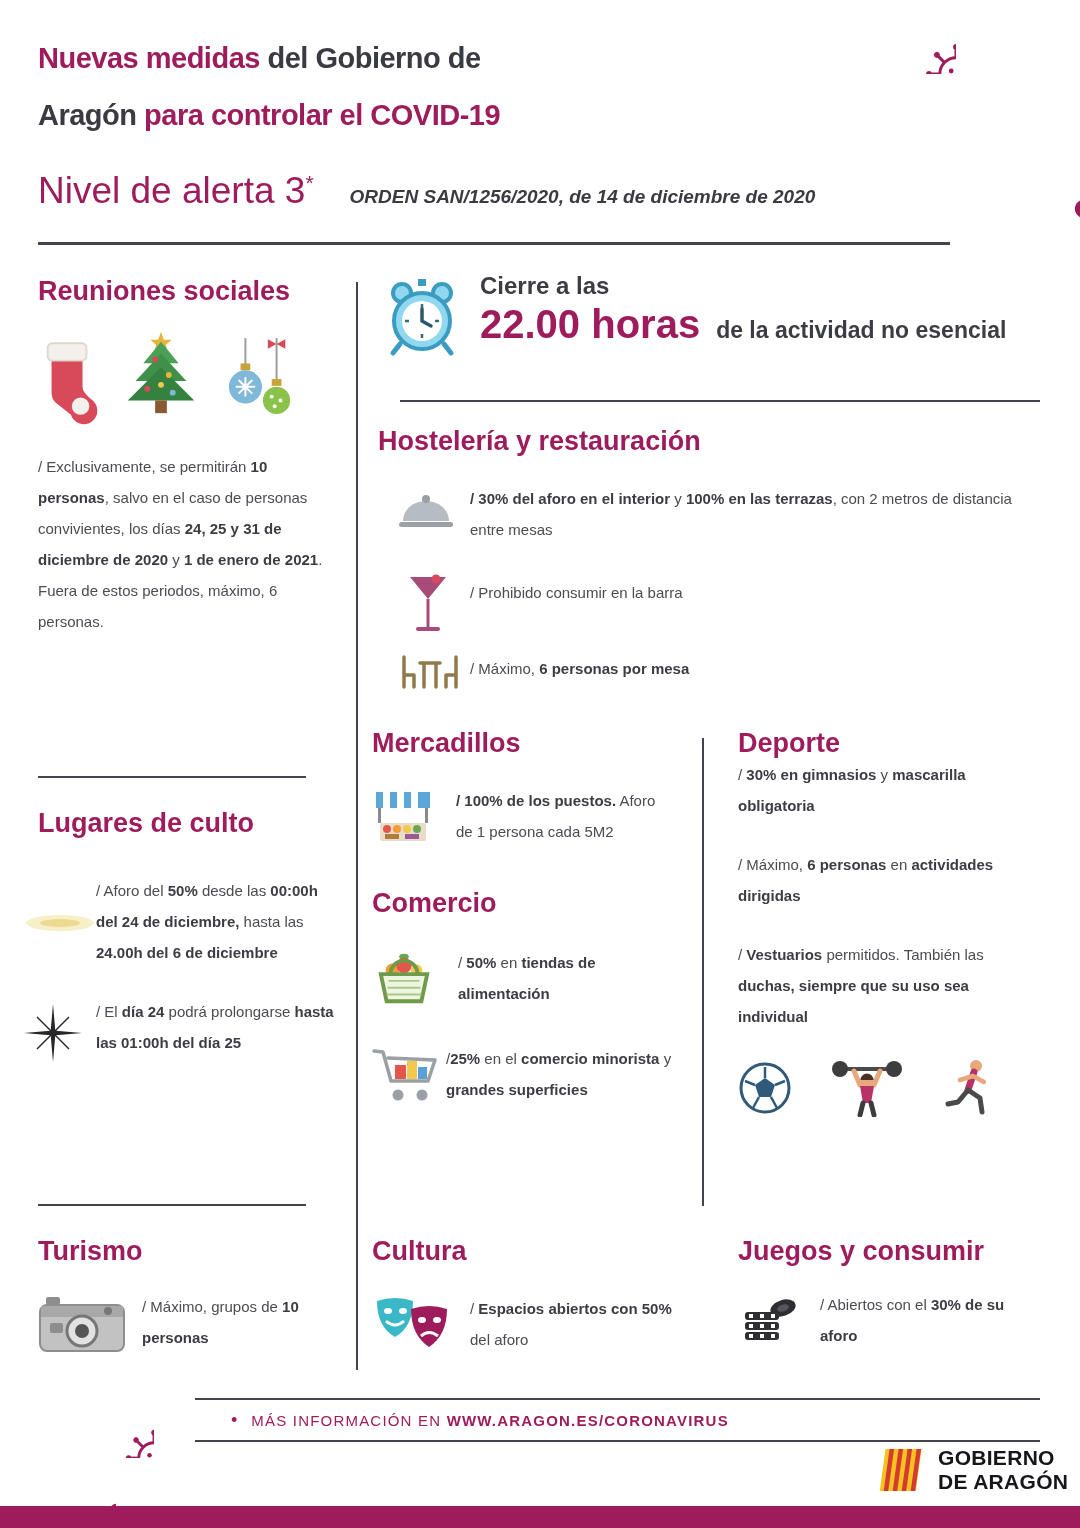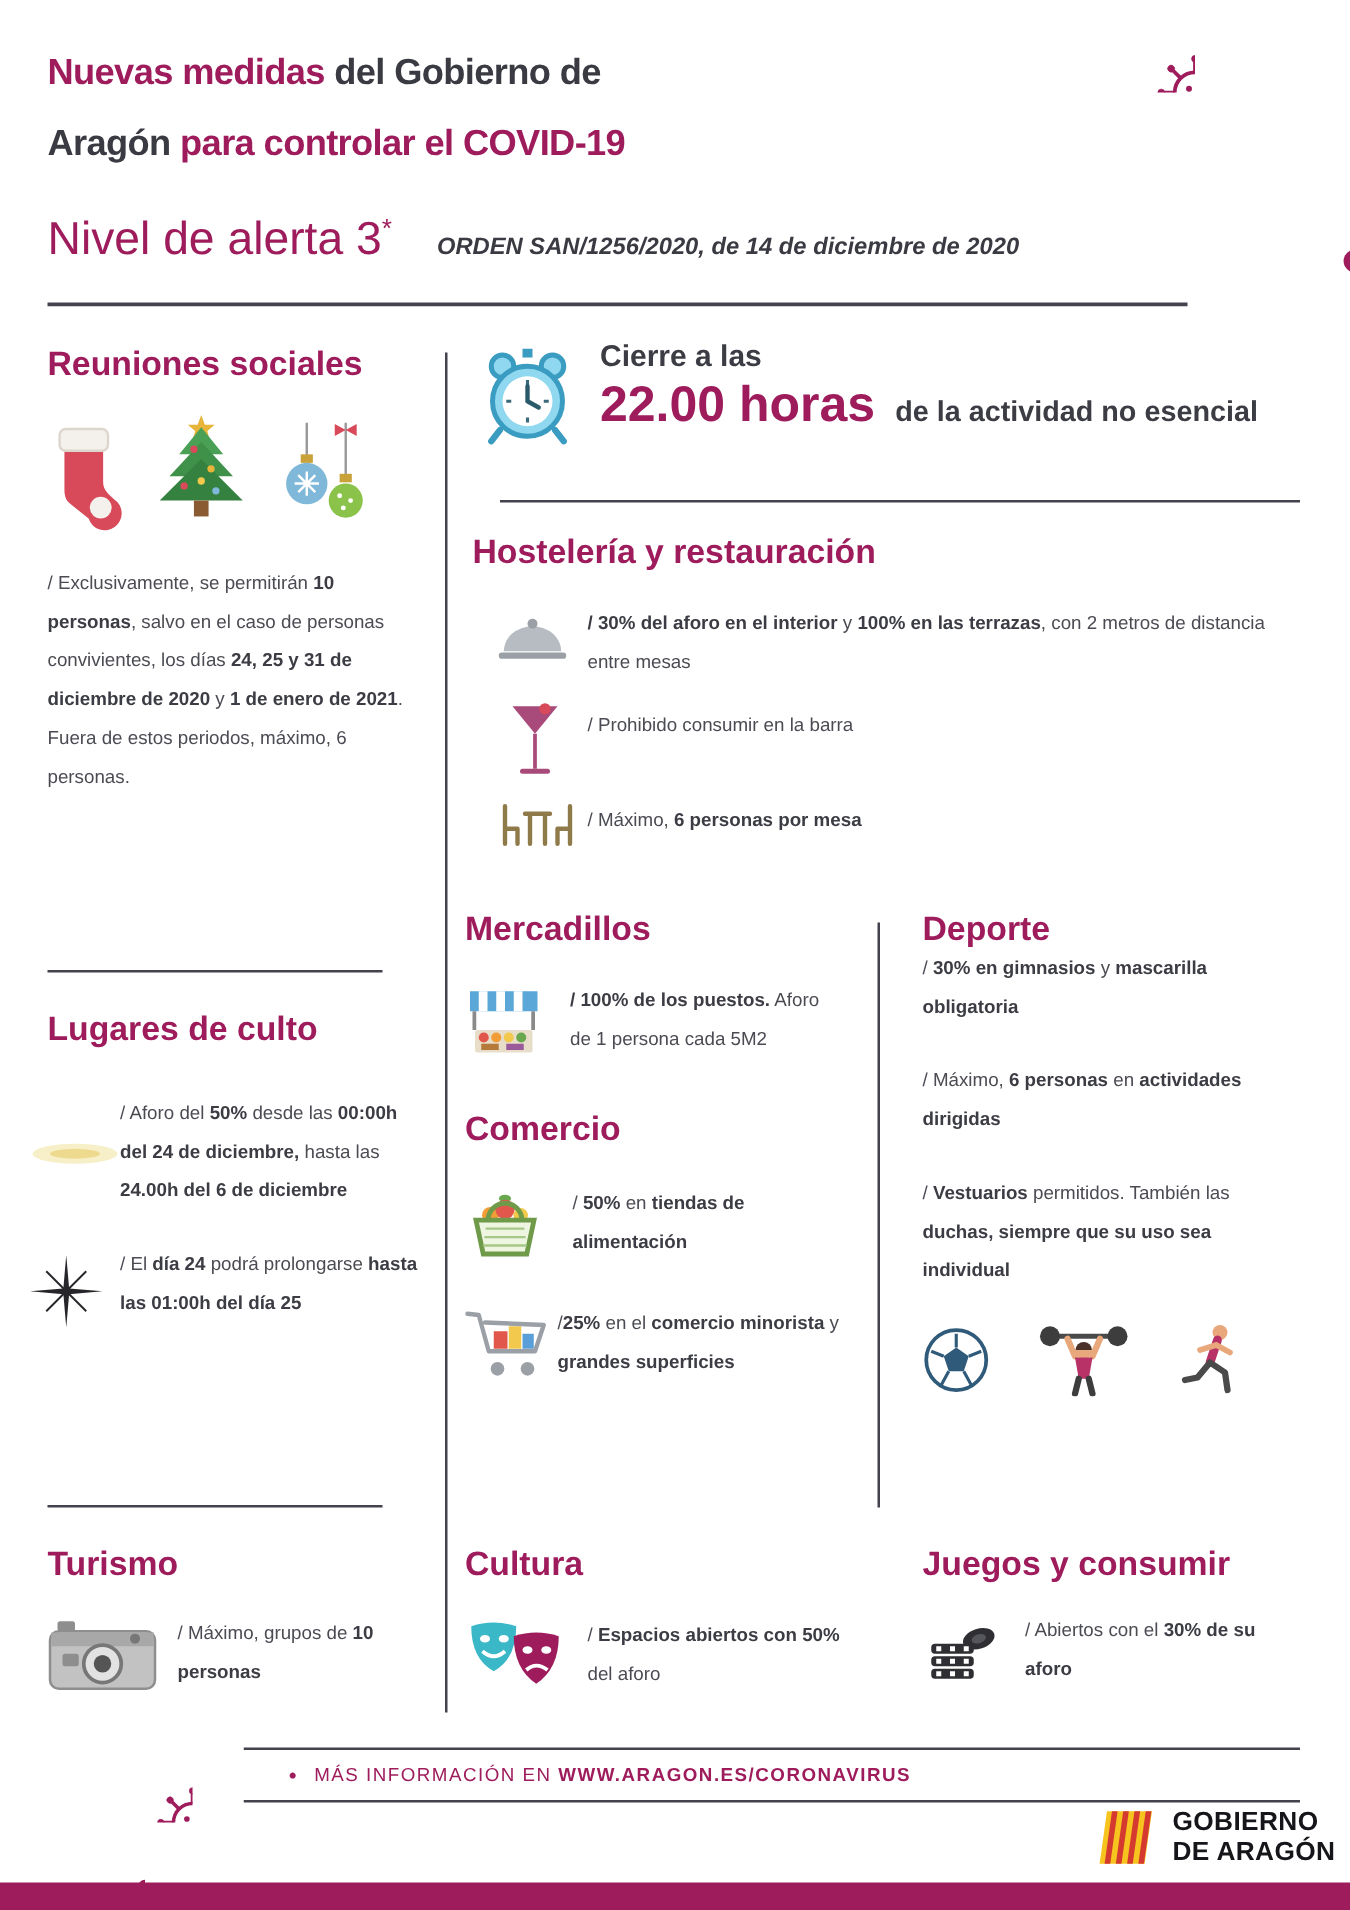--- a/index.html
+++ b/index.html
@@ -54,29 +54,29 @@
   .cierre-label{font-size:24px;font-weight:700;color:#3c3d44}
   .cierre-line2{margin-top:2px;display:flex;align-items:baseline;gap:16px}
   .cierre-time{font-size:40px;font-weight:700;color:var(--acc)}
   .cierre-tail{font-size:23px;font-weight:700;color:#3c3d44}
   #cierre .clock{position:absolute;left:2px;top:4px}
 
   #sec-hosteleria{left:378px;top:426px;width:662px}
   .h-row{position:relative;padding-left:92px}
   .h-row .side-icon{position:absolute;left:20px}
   .h-row.r1{margin-top:26px;min-height:62px}
-  .h-row.r2{margin-top:20px;min-height:58px}
+  .h-row.r2{margin-top:32px;min-height:58px}
   .h-row.r3{margin-top:18px}
   .h-row.r1 .side-icon{top:4px}
   .h-row.r2 .side-icon{top:-4px;left:30px}
   .h-row.r3 .side-icon{top:-6px}
   .h-row .rtext{max-width:560px}
 
   #sec-mercadillos{left:372px;top:728px;width:310px}
-  .icon-row{display:flex;gap:22px;margin-top:26px;align-items:flex-end}
+  .icon-row{display:flex;gap:22px;margin-top:26px;align-items:center}
   #sec-mercadillos .rtext{width:218px}
 
   #sec-comercio{left:372px;top:888px;width:320px}
   #sec-comercio .row1{margin-top:28px}
   #sec-comercio .row1 .rtext{width:228px}
   #sec-comercio .row2{margin-top:34px;gap:4px}
   #sec-comercio .row2 .rtext{width:240px}
 
   #sec-cultura{left:372px;top:1236px;width:330px}
   #sec-cultura .icon-row{gap:16px}

